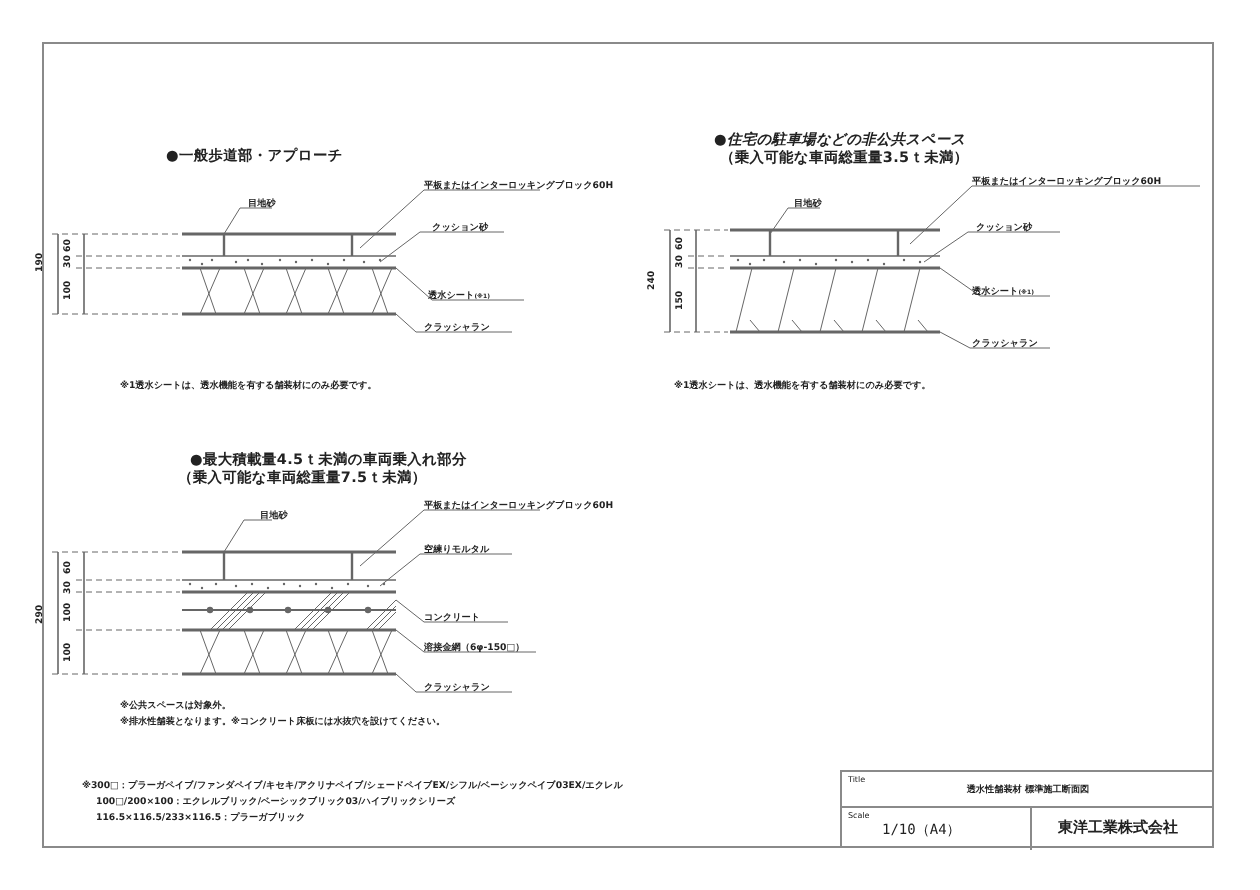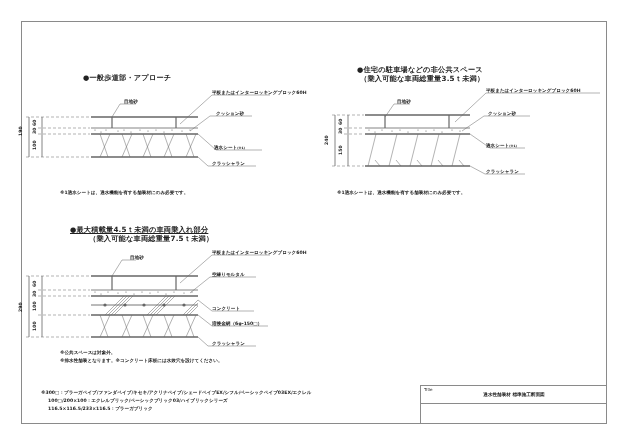--- a/index.html
+++ b/index.html
@@ -153,34 +153,34 @@
 <div class="t lbl" style="left:212px;top:90px;">平板またはインターロッキングブロック60H</div>
 <div class="t lbl" style="left:216px;top:111px;">クッション砂</div>
 <div class="t lbl" style="left:214px;top:145px;"><span>透水シート</span><span style="font-size:3px;">(※1)</span></div>
 <div class="t lbl" style="left:212px;top:161px;">クラッシャラン</div>
 <div class="t lbl" style="left:18px;top:136px;transform:rotate(-90deg);transform-origin:left top;">190</div>
 <div class="t lbl" style="left:32px;top:126px;transform:rotate(-90deg);transform-origin:left top;">60</div>
 <div class="t lbl" style="left:32px;top:134px;transform:rotate(-90deg);transform-origin:left top;">30</div>
 <div class="t lbl" style="left:32px;top:150px;transform:rotate(-90deg);transform-origin:left top;">100</div>
 <div class="t note" style="left:60px;top:190px;">※1透水シートは、透水機能を有する舗装材にのみ必要です。</div>
 
-<div class="t h" style="left:357px;top:65px;">●住宅の駐車場などの非公共スペース</div>
+<div class="t h" style="left:357px;top:65px;font-style:italic;">●住宅の駐車場などの非公共スペース</div>
 <div class="t h" style="left:360px;top:74px;">（乗入可能な車両総重量3.5ｔ未満）</div>
 <div class="t lbl" style="left:397px;top:99px;">目地砂</div>
 <div class="t lbl" style="left:486px;top:88px;">平板またはインターロッキングブロック60H</div>
 <div class="t lbl" style="left:488px;top:111px;">クッション砂</div>
 <div class="t lbl" style="left:486px;top:143px;"><span>透水シート</span><span style="font-size:3px;">(※1)</span></div>
 <div class="t lbl" style="left:486px;top:169px;">クラッシャラン</div>
 <div class="t lbl" style="left:324px;top:145px;transform:rotate(-90deg);transform-origin:left top;">240</div>
 <div class="t lbl" style="left:338px;top:125px;transform:rotate(-90deg);transform-origin:left top;">60</div>
 <div class="t lbl" style="left:338px;top:134px;transform:rotate(-90deg);transform-origin:left top;">30</div>
 <div class="t lbl" style="left:338px;top:155px;transform:rotate(-90deg);transform-origin:left top;">150</div>
 <div class="t note" style="left:337px;top:190px;">※1透水シートは、透水機能を有する舗装材にのみ必要です。</div>
 
-<div class="t h" style="left:70px;top:225px;text-decoration:underline;">●最大積載量4.5ｔ未満の車両乗入れ部分</div>
+<div class="t h" style="left:95px;top:225px;">●最大積載量4.5ｔ未満の車両乗入れ部分</div>
 <div class="t h" style="left:89px;top:234px;text-align:right;">（乗入可能な車両総重量7.5ｔ未満）</div>
 <div class="t lbl" style="left:130px;top:255px;">目地砂</div>
 <div class="t lbl" style="left:212px;top:250px;">平板またはインターロッキングブロック60H</div>
 <div class="t lbl" style="left:212px;top:272px;">空練りモルタル</div>
 <div class="t lbl" style="left:212px;top:306px;">コンクリート</div>
 <div class="t lbl" style="left:212px;top:321px;">溶接金網（6φ-150□）</div>
 <div class="t lbl" style="left:212px;top:341px;">クラッシャラン</div>
 <div class="t lbl" style="left:18px;top:312px;transform:rotate(-90deg);transform-origin:left top;">290</div>
 <div class="t lbl" style="left:32px;top:287px;transform:rotate(-90deg);transform-origin:left top;">60</div>
 <div class="t lbl" style="left:32px;top:297px;transform:rotate(-90deg);transform-origin:left top;">30</div>
@@ -191,13 +191,19 @@
 
 <div class="t note" style="left:41px;top:390px;">※300□：プラーガペイブ/ファンダペイブ/キセキ/アクリナペイブ/シェードペイブEX/シフル/ベーシックペイブ03EX/エクレル</div>
 <div class="t note" style="left:48px;top:398px;">100□/200×100：エクレルブリック/ベーシックブリック03/ハイブリックシリーズ</div>
 <div class="t note" style="left:48px;top:406px;">116.5×116.5/233×116.5：プラーガブリック</div>
 
 <div class="tb">
   <div class="tb-row1">
     <span class="tb-cap">Title</span>
     <span class="tb-title">透水性舗装材 標準施工断面図</span>
   </div>
+  <div class="tb-row2">
+    <span class="tb-cap">Scale</span>
+    <span class="tb-scale">1/10（A4）</span>
+    <div class="tb-split"></div>
+    <span class="tb-company">東洋工業株式会社</span>
+  </div>
 </div>
 
 </body></html>

